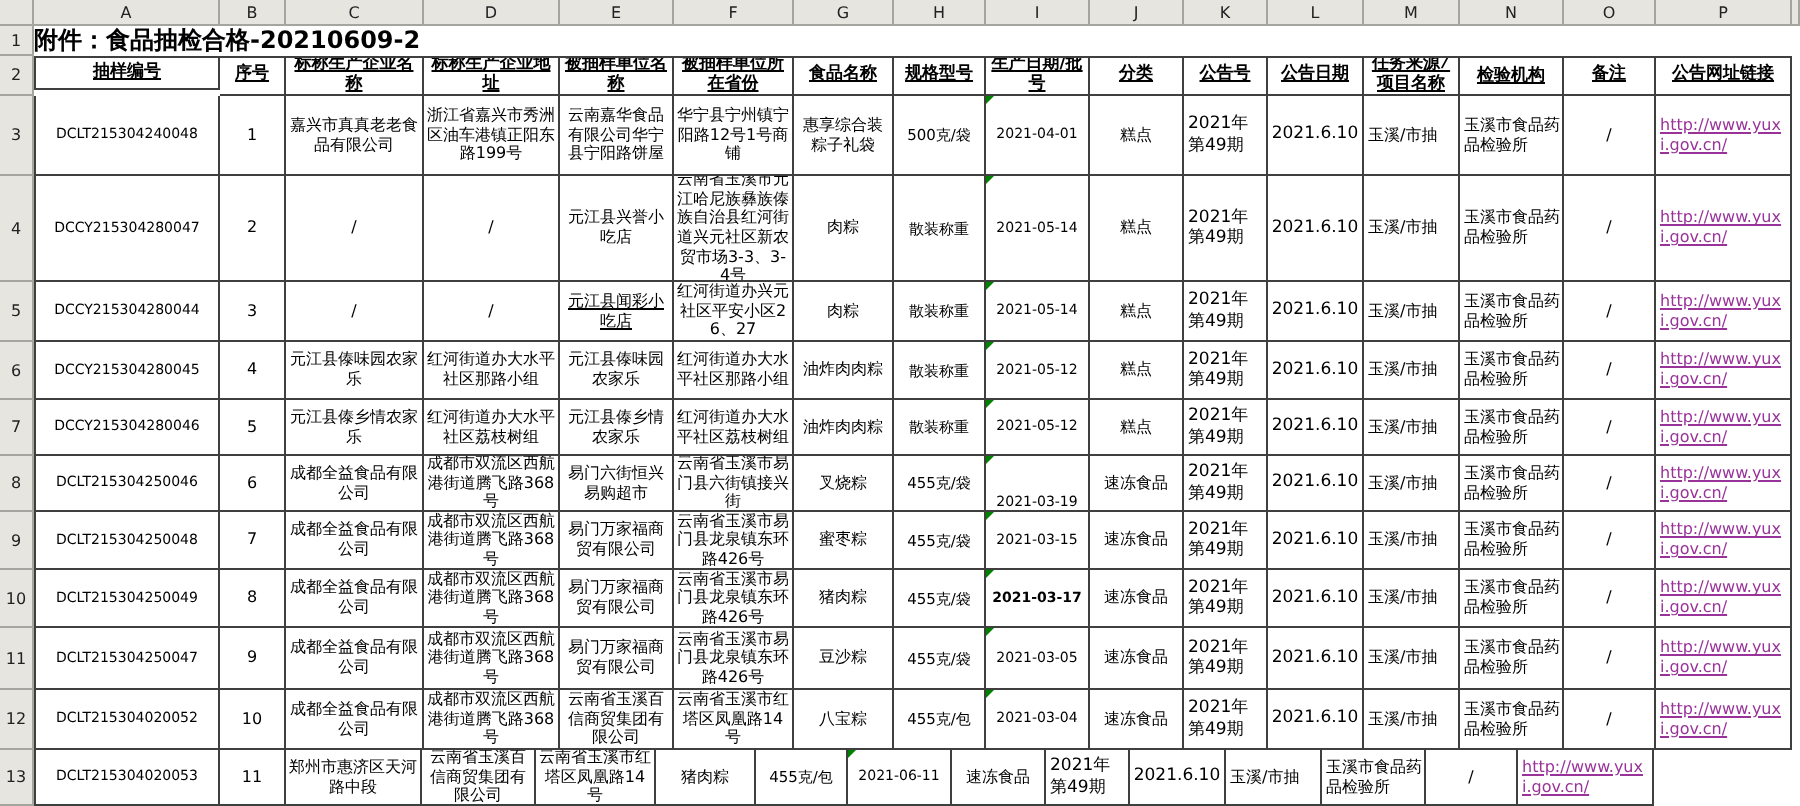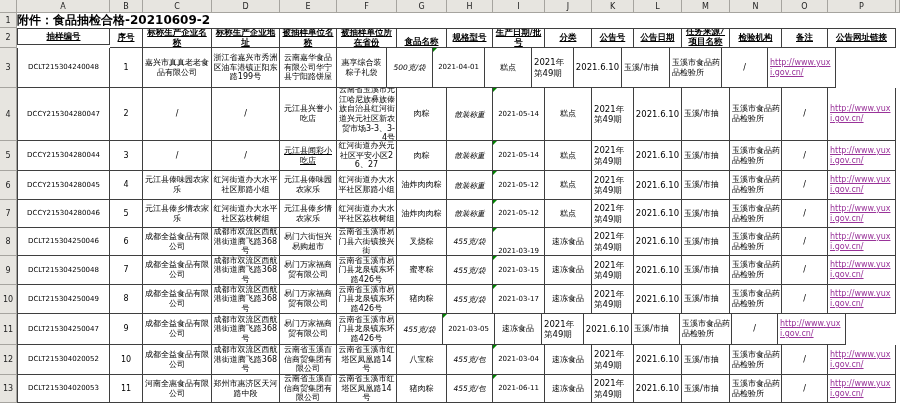--- a/index.html
+++ b/index.html
@@ -33,21 +33,21 @@
     border-bottom:1px solid var(--grid);
     display:flex; align-items:center; justify-content:center;
     text-align:center; font-size:8px; line-height:1.2;
     padding:0 1px; word-break:break-all; background:#fff;
   }
   .first-data { border-left:1px solid var(--grid); }
   .hdr-row .cell { border-top:1px solid var(--grid); }
   .hdr-row .cell span { font-weight:bold; text-decoration:underline; font-size:8.5px; line-height:1.15; }
 
   .c-id   { font-size:7px; letter-spacing:0; }
-  .c-small{ font-size:7.5px;font-style:italic; }
+  .c-small{ font-size:7.5px; }
   .c-date { font-size:7px; }
   .c-kcol { justify-content:flex-start; text-align:left; padding-left:2px; font-size:8.5px; }
   .c-lcol { font-size:8.5px; }
   .c-left { justify-content:flex-start; text-align:left; padding-left:2px; }
   .c-link a, .c-link span {
     color:var(--link); text-decoration:underline; cursor:pointer;
     text-align:left; display:block; width:100%;
   }
   .c-link { justify-content:center; padding-left:2px; }
 
@@ -113,21 +113,21 @@
         </div>
         <div class="cell " style="width: 68px; height: 20px;">
           <span>标称生产企业地址</span>
         </div>
         <div class="cell " style="width: 57px; height: 20px;">
           <span>被抽样单位名称</span>
         </div>
         <div class="cell " style="width: 60px; height: 20px;">
           <span>被抽样单位所在省份</span>
         </div>
-        <div class="cell " style="width: 50px; height: 20px; align-items: flex-end;">
+        <div class="cell " style="width: 50px; height: 20px;">
           <span>食品名称</span>
         </div>
         <div class="cell " style="width: 46px; height: 20px;">
           <span>规格型号</span>
         </div>
         <div class="cell " style="width: 52px; height: 20px;">
           <span>生产日期/批号</span>
         </div>
         <div class="cell " style="width: 47px; height: 20px;">
           <span>分类</span>
@@ -161,20 +161,23 @@
         </div>
         <div class="cell " style="width: 69px; height: 40px;">
           <span>嘉兴市真真老老食品有限公司</span>
         </div>
         <div class="cell " style="width: 68px; height: 40px;">
           <span>浙江省嘉兴市秀洲区油车港镇正阳东路199号</span>
         </div>
         <div class="cell " style="width: 57px; height: 40px;">
           <span>云南嘉华食品有限公司华宁县宁阳路饼屋</span>
         </div>
+        <div class="cell " style="width: 60px; height: 40px;">
+          <span>华宁县宁州镇宁阳路12号1号商铺</span>
+        </div>
         <div class="cell " style="width: 50px; height: 40px;">
           <span>惠享综合装粽子礼袋</span>
         </div>
         <div class="cell c-small" style="width: 46px; height: 40px;">
           <span>500克/袋</span>
         </div>
         <div class="cell c-date" style="width: 52px; height: 40px;">
           <span>2021-04-01</span>
           <i class="tri"></i>
         </div>
@@ -210,21 +213,21 @@
         </div>
         <div class="cell " style="width: 69px; height: 53px;">
           <span>/</span>
         </div>
         <div class="cell " style="width: 68px; height: 53px;">
           <span>/</span>
         </div>
         <div class="cell " style="width: 57px; height: 53px;">
           <span>元江县兴誉小吃店</span>
         </div>
-        <div class="cell " style="width: 60px; height: 53px; text-align: right;">
+        <div class="cell " style="width: 60px; height: 53px;">
           <span>云南省玉溪市元江哈尼族彝族傣族自治县红河街道兴元社区新农贸市场3-3、3-4号</span>
         </div>
         <div class="cell " style="width: 50px; height: 53px;">
           <span>肉粽</span>
         </div>
         <div class="cell c-small" style="width: 46px; height: 53px;">
           <span>散装称重</span>
         </div>
         <div class="cell c-date" style="width: 52px; height: 53px;">
           <span>2021-05-14</span>
@@ -531,21 +534,21 @@
         </div>
         <div class="cell " style="width: 60px; height: 29px;">
           <span>云南省玉溪市易门县龙泉镇东环路426号</span>
         </div>
         <div class="cell " style="width: 50px; height: 29px;">
           <span>猪肉粽</span>
         </div>
         <div class="cell c-small" style="width: 46px; height: 29px;">
           <span>455克/袋</span>
         </div>
-        <div class="cell c-date" style="width: 52px; height: 29px;">
+        <div class="cell c-date" style="width: 52px; height: 29px; font-weight: bold;">
           <span>2021-03-17</span>
           <i class="tri"></i>
         </div>
         <div class="cell " style="width: 47px; height: 29px;">
           <span>速冻食品</span>
         </div>
         <div class="cell c-kcol" style="width: 42px; height: 29px;">
           <span>2021年第49期</span>
         </div>
         <div class="cell c-lcol" style="width: 48px; height: 29px;">
@@ -577,20 +580,23 @@
         </div>
         <div class="cell " style="width: 68px; height: 31px;">
           <span>成都市双流区西航港街道腾飞路368号</span>
         </div>
         <div class="cell " style="width: 57px; height: 31px;">
           <span>易门万家福商贸有限公司</span>
         </div>
         <div class="cell " style="width: 60px; height: 31px;">
           <span>云南省玉溪市易门县龙泉镇东环路426号</span>
         </div>
+        <div class="cell " style="width: 50px; height: 31px;">
+          <span>豆沙粽</span>
+        </div>
         <div class="cell c-small" style="width: 46px; height: 31px;">
           <span>455克/袋</span>
         </div>
         <div class="cell c-date" style="width: 52px; height: 31px;">
           <span>2021-03-05</span>
           <i class="tri"></i>
         </div>
         <div class="cell " style="width: 47px; height: 31px;">
           <span>速冻食品</span>
         </div>
@@ -666,23 +672,20 @@
         </div>
       </div>
       <div class="row" style="height: 28px;">
         <div class="chrome gutter" style="height: 28px;">13</div>
         <div class="cell c-id first-data" style="width: 93px; height: 28px;">
           <span>DCLT215304020053</span>
         </div>
         <div class="cell " style="width: 33px; height: 28px;">
           <span>11</span>
         </div>
-        <div class="cell " style="width: 69px; height: 28px;">
-          <span>河南全惠食品有限公司</span>
-        </div>
         <div class="cell " style="width: 68px; height: 28px;">
           <span>郑州市惠济区天河路中段</span>
         </div>
         <div class="cell " style="width: 57px; height: 28px;">
           <span>云南省玉溪百信商贸集团有限公司</span>
         </div>
         <div class="cell " style="width: 60px; height: 28px;">
           <span>云南省玉溪市红塔区凤凰路14号</span>
         </div>
         <div class="cell " style="width: 50px; height: 28px;">

